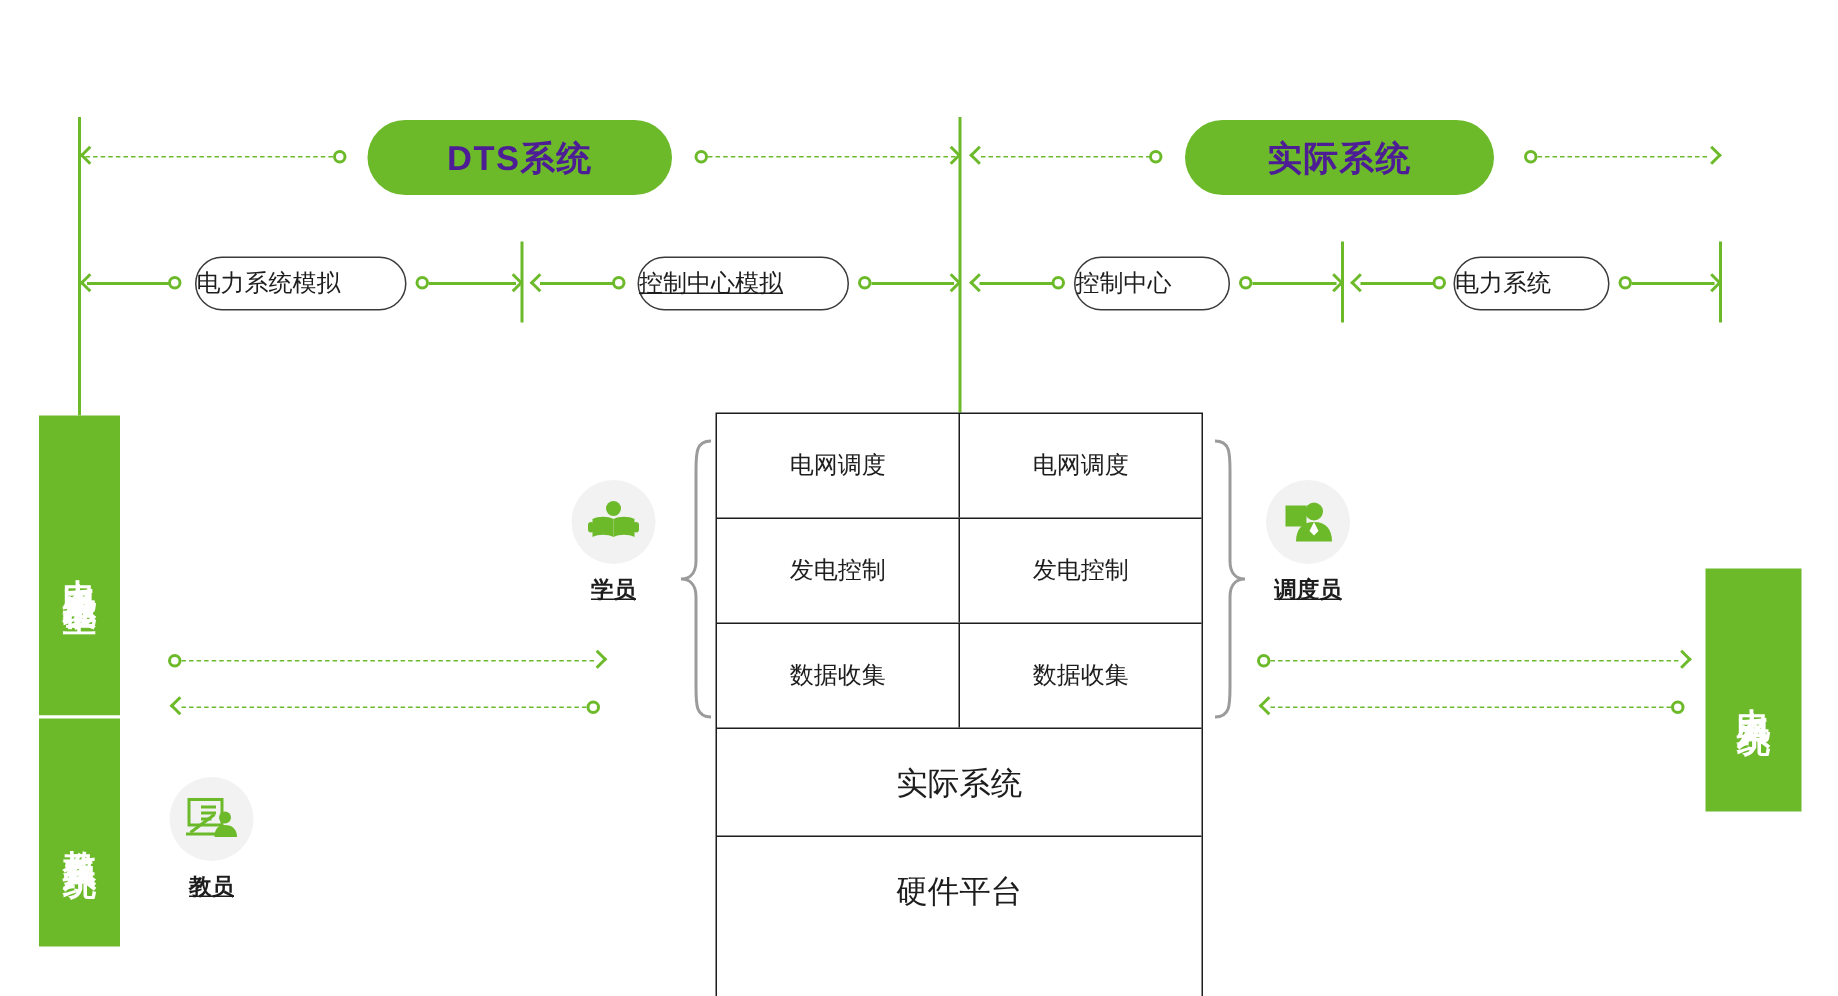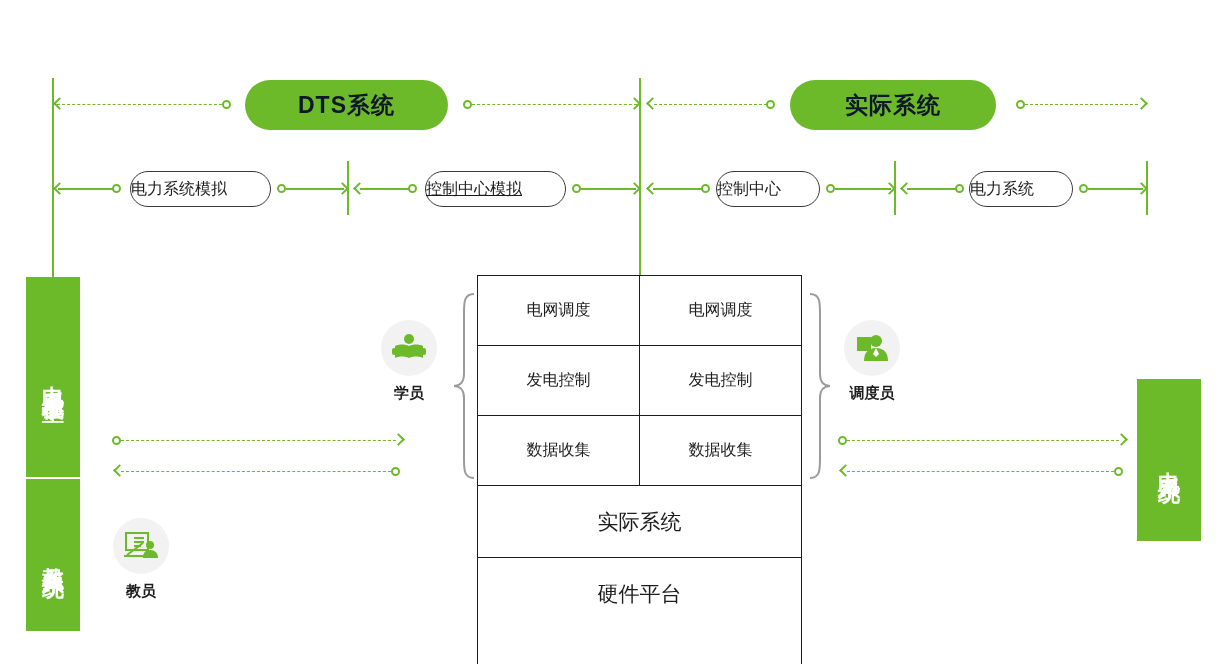--- a/index.html
+++ b/index.html
@@ -9,21 +9,21 @@
     font-family:"Liberation Sans","DejaVu Sans",sans-serif;
     overflow:hidden;
   }
   #stage{position:relative;width:1225px;height:664px;}
 
   
   .banner{
     position:absolute;
     background:#6cba2a;
     border-radius:30px;
-    color:#0f172a;
+    color:#4c1d95;
     font-size:23px;
     font-weight:bold;
     letter-spacing:1px;
     display:flex;align-items:center;justify-content:center;
   }
 
   
   .pill{
     position:absolute;
     background:#ffffff;
@@ -113,21 +113,21 @@
   
   .role{position:absolute;width:90px;text-align:center;}
   .role .circle{
     width:56px;height:56px;margin:0 auto;
     border-radius:50%;
     background:#f2f2f2;
     display:flex;align-items:center;justify-content:center;
   }
   .role .rlabel{
     margin-top:8px;
-    font-size:15px;font-weight:bold;color:#1d1d1d;
+    font-size:15px;font-weight:bold;color:#1d1d1d;text-decoration:underline;
   }
 </style>
 </head>
 <body>
 
 <div id="stage">
 
   <div class="vrule" style="left:52px;top:78px;height:199px;"></div>
   <div class="vrule" style="left:639px;top:78px;height:212px;"></div>
   <div class="vrule" style="left:347px;top:161px;height:54px;"></div>

